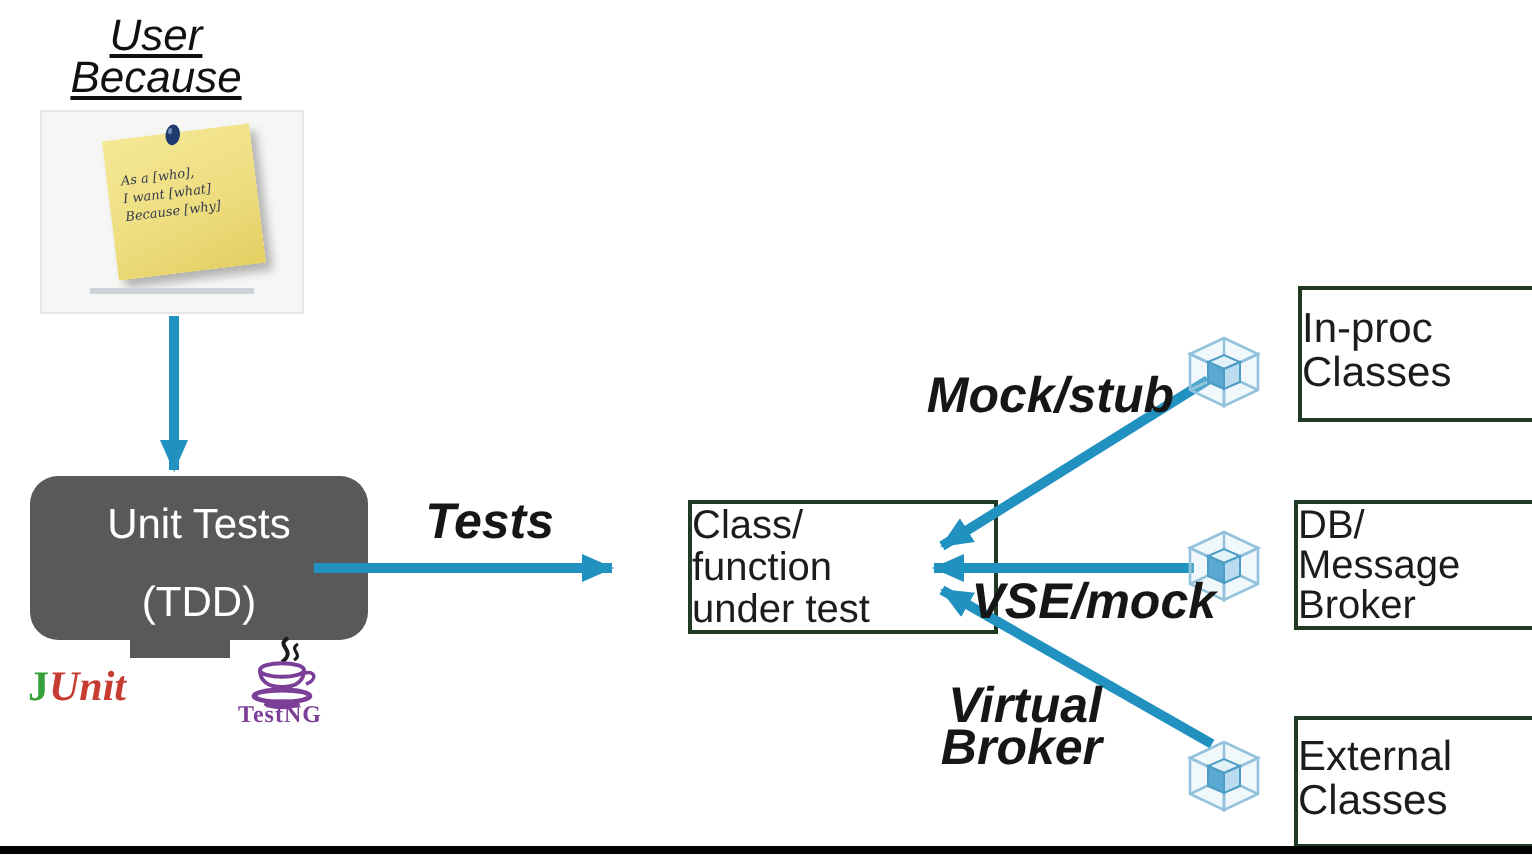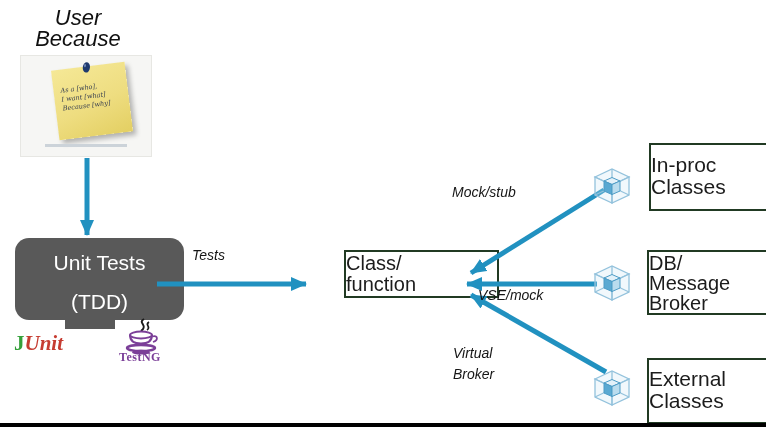--- a/index.html
+++ b/index.html
@@ -4,21 +4,21 @@
 <style>
   html,body{margin:0;padding:0;background:#fff;}
   .stage{
     position:relative;width:766px;height:431px;background:#ffffff;overflow:hidden;
     font-family:"Liberation Sans",sans-serif;color:#1c1c1c;
   }
   .abs{position:absolute;}
 
   
   .user-label{left:28px;top:7px;width:100px;text-align:center;
-    font-style:italic;font-size:22px;line-height:21px;font-weight:500;color:#111;}
+    font-style:italic;font-size:22px;line-height:21px;font-weight:500;color:#111;text-decoration:underline;}
 
   
   .photo{left:20px;top:55px;width:132px;height:102px;background:#f6f6f4;
     border:1px solid #e7e7e3;box-sizing:border-box;z-index:1;}
   .note{position:absolute;left:34px;top:10px;width:74px;height:70px;
     background:linear-gradient(160deg,#f5e896 0%,var(--note-yellow) 55%,#e3cf62 100%);
     transform:rotate(-7deg);box-shadow:3px 4px 5px rgba(0,0,0,.28);}
   .pin{position:absolute;left:30px;top:-5px;width:11px;height:14px;z-index:2;}
   .note-text{position:absolute;left:7px;top:17px;font-family:"DejaVu Serif",serif;
     font-style:italic;font-size:6.5px;line-height:9px;color:#343c4e;}
@@ -36,31 +36,31 @@
   .junit{left:14px;top:331px;font-family:"Liberation Serif",serif;
     font-weight:bold;font-size:21px;z-index:1;}
   .junit .j{color:var(--junit-green);}
   .junit .rest{color:var(--junit-red);font-style:italic;}
   .testng-icon{left:119px;top:318px;z-index:1;}
   .testng-label{left:110px;top:350px;width:60px;text-align:center;
     font-family:"Liberation Serif",serif;font-weight:bold;font-size:12px;
     color:var(--testng-purple);letter-spacing:.5px;z-index:1;}
 
   
-  .flow-label{font-style:italic;font-weight:400;font-size:14px;color:#161616;
-    text-align:left;z-index:4;}
+  .flow-label{font-style:italic;font-weight:700;font-size:25px;color:#161616;
+    text-align:right;z-index:4;}
   .lbl-tests{left:192px;top:247px;width:85px;}
   .lbl-mock{left:452px;top:184px;width:135px;}
   .lbl-vse{left:478px;top:287px;width:130px;}
   .lbl-virtual{left:453px;top:343px;width:98px;line-height:21px;}
 
   
   .outline-box{background:#fff;border:2px solid var(--box-border);box-sizing:border-box;
     text-align:left;z-index:1;margin-left:36px;}
-  .class-box{left:308px;top:250px;width:155px;height:48px;font-size:20px;line-height:21px;padding-top:1px;}
+  .class-box{left:308px;top:250px;width:155px;height:67px;font-size:20px;line-height:21px;padding-top:1px;}
   .dep-inproc{left:613px;top:143px;width:153px;height:68px;font-size:21px;line-height:22px;padding-top:9px;}
   .dep-db{left:611px;top:250px;width:155px;height:65px;font-size:20px;line-height:20px;padding-top:1px;}
   .dep-ext{left:611px;top:358px;width:155px;height:66px;font-size:21px;line-height:22px;padding-top:8px;}
 
   .arrows{left:0;top:0;z-index:2;}
   .cube{z-index:3;}
   .cube-inproc{left:588px;top:162px;}
   .cube-db{left:588px;top:259px;}
   .cube-ext{left:588px;top:364px;}
 
@@ -106,20 +106,21 @@
     <path d="M11 17c0 5 3.5 8.5 11 8.5s11-3.5 11-8.5" stroke="var(--testng-purple)" stroke-width="2" fill="none"></path>
     <path d="M33.5 18.5c5-1.5 6.5 3.5.5 5.5" stroke="var(--testng-purple)" stroke-width="1.8" fill="none"></path>
     <ellipse cx="22" cy="30" rx="14" ry="3" stroke="var(--testng-purple)" stroke-width="2.4" fill="none"></ellipse>
     <ellipse cx="22" cy="34.2" rx="9" ry="2.4" fill="var(--testng-purple)"></ellipse>
   </svg>
   <div class="abs testng-label">TestNG</div>
 
   <div class="abs outline-box class-box">
     <div>Class/</div>
     <div>function</div>
+    <div>under test</div>
   </div>
 
   <div class="abs outline-box dep-inproc">
     <div>In-proc</div>
     <div>Classes</div>
   </div>
   <div class="abs outline-box dep-db">
     <div>DB/</div>
     <div>Message</div>
     <div>Broker</div>

